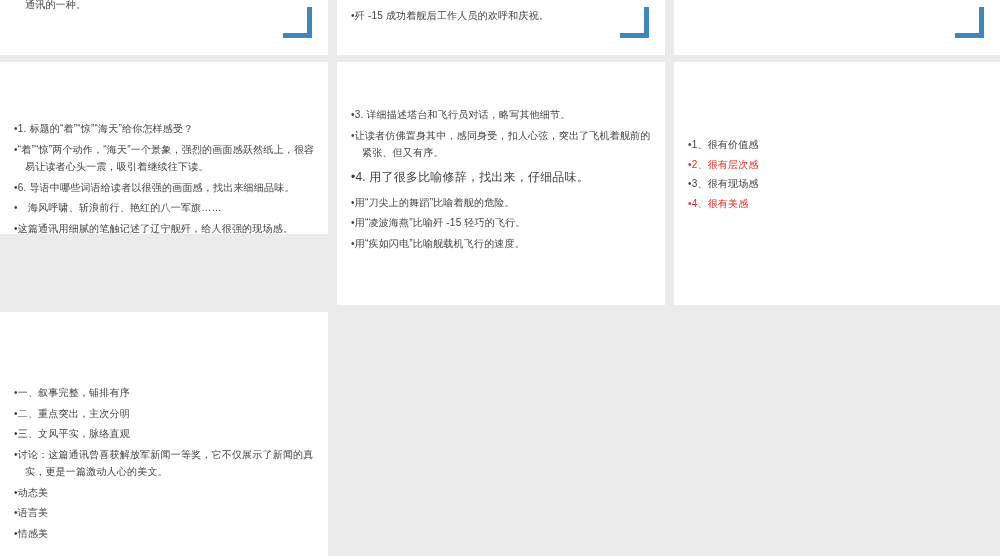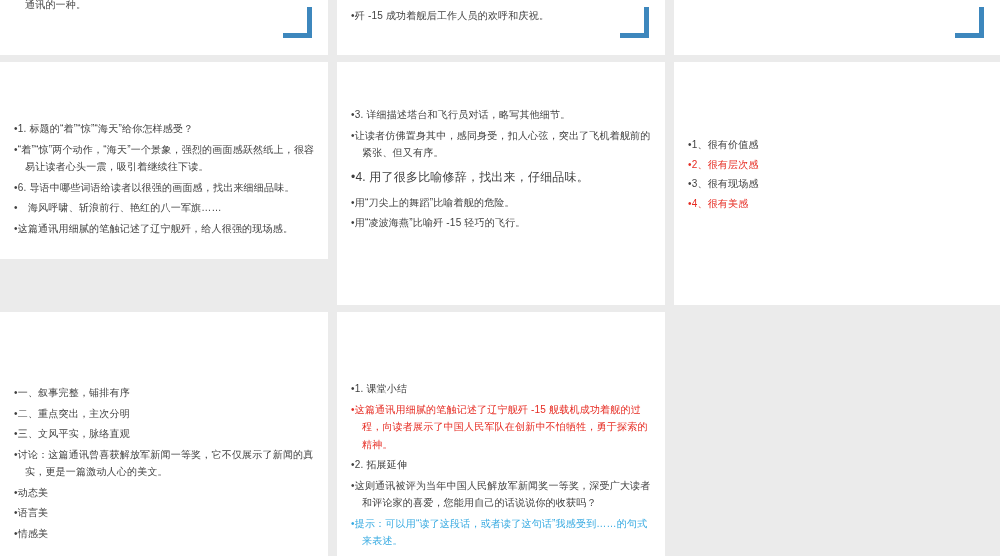--- a/index.html
+++ b/index.html
@@ -3,21 +3,21 @@
 <meta charset="utf-8">
 <style>
   html,body{margin:0;padding:0;}
   body{width:1000px;height:556px;overflow:hidden;
        font-family:"Liberation Sans","DejaVu Sans",sans-serif;}
   #canvas{position:relative;width:1000px;height:556px;background:var(--bg,#ebebeb);overflow:hidden;}
   .slide{position:absolute;background:var(--slide,#ffffff);overflow:hidden;}
   #s-r1c1{left:0;     top:0;    width:328px;height:55px;}
   #s-r1c2{left:337px; top:0;    width:328px;height:55px;}
   #s-r1c3{left:674px; top:0;    width:326px;height:55px;}
-  #s-r2c1{left:0;     top:62px; width:328px;height:197px;}
+  #s-r2c1{left:0;     top:62px; width:328px;height:172px;}
   #s-r2c2{left:337px; top:62px; width:328px;height:243px;}
   #s-r2c3{left:674px; top:62px; width:326px;height:243px;}
   #s-r3c1{left:0;     top:312px;width:328px;height:244px;}
   #s-r3c2{left:337px; top:312px;width:328px;height:244px;}
   .content{position:absolute;left:14px;right:11px;}
   #s-r1c1 .content{top:-4px;}
   #s-r1c2 .content{top:-14px;}
   #s-r2c1 .content{top:58px;}
   #s-r2c2 .content{top:44px;}
   #s-r2c3 .content{top:74px;}
@@ -69,20 +69,21 @@
       </div>
   </div>
 
   <div class="slide" id="s-r2c2">
     <div class="content">
         <p class="line">•3. 详细描述塔台和飞行员对话，略写其他细节。</p>
         <p class="line">•让读者仿佛置身其中，感同身受，扣人心弦，突出了飞机着舰前的紧张、但又有序。</p>
         <p class="line large">•4. 用了很多比喻修辞，找出来，仔细品味。</p>
         <p class="line">•用“刀尖上的舞蹈”比喻着舰的危险。</p>
         <p class="line">•用“凌波海燕”比喻歼 -15 轻巧的飞行。</p>
+        <p class="line">•用“疾如闪电”比喻舰载机飞行的速度。</p>
       </div>
   </div>
 
   <div class="slide" id="s-r2c3">
     <div class="content">
         <p class="line">•1、很有价值感</p>
         <p class="line red">•2、很有层次感</p>
         <p class="line">•3、很有现场感</p>
         <p class="line red">•4、很有美感</p>
       </div>
@@ -93,23 +94,14 @@
         <p class="line">•一、叙事完整，铺排有序</p>
         <p class="line">•二、重点突出，主次分明</p>
         <p class="line">•三、文风平实，脉络直观</p>
         <p class="line">•讨论：这篇通讯曾喜获解放军新闻一等奖，它不仅展示了新闻的真实，更是一篇激动人心的美文。</p>
         <p class="line">•动态美</p>
         <p class="line">•语言美</p>
         <p class="line">•情感美</p>
       </div>
   </div>
 
-  <div class="slide" id="s-r3c2">
-    <div class="content">
-        <p class="line">•1. 课堂小结</p>
-        <p class="line red">•这篇通讯用细腻的笔触记述了辽宁舰歼 -15 舰载机成功着舰的过程，向读者展示了中国人民军队在创新中不怕牺牲，勇于探索的精神。</p>
-        <p class="line">•2. 拓展延伸</p>
-        <p class="line">•这则通讯被评为当年中国人民解放军新闻奖一等奖，深受广大读者和评论家的喜爱，您能用自己的话说说你的收获吗？</p>
-        <p class="line blue">•提示：可以用“读了这段话，或者读了这句话”我感受到……的句式来表述。</p>
-      </div>
-  </div>
 
 </div>
 
 </body></html>

